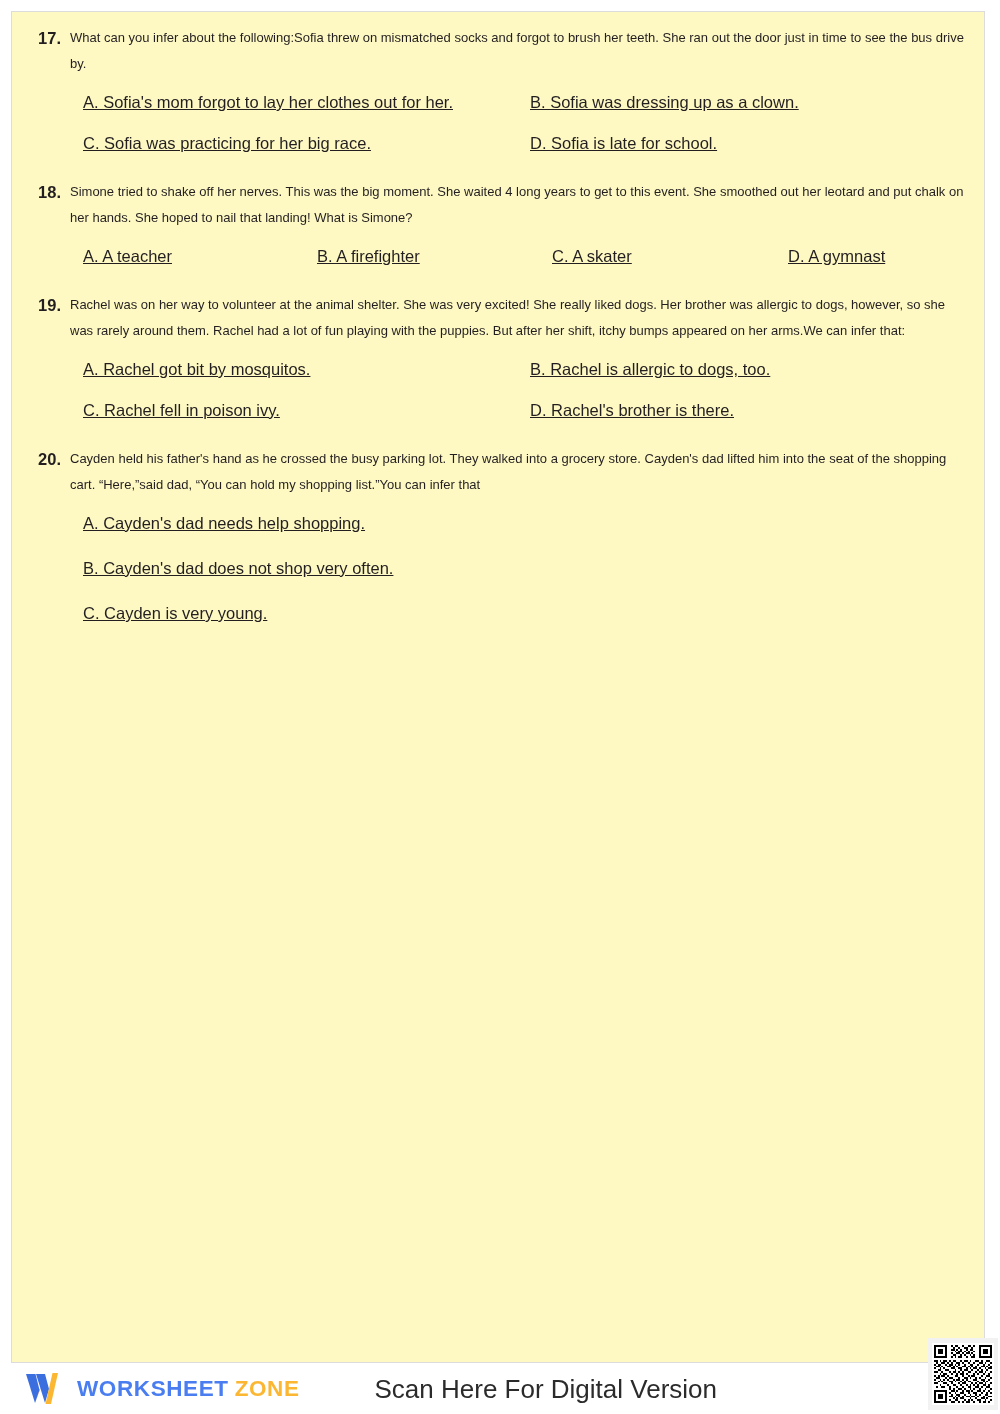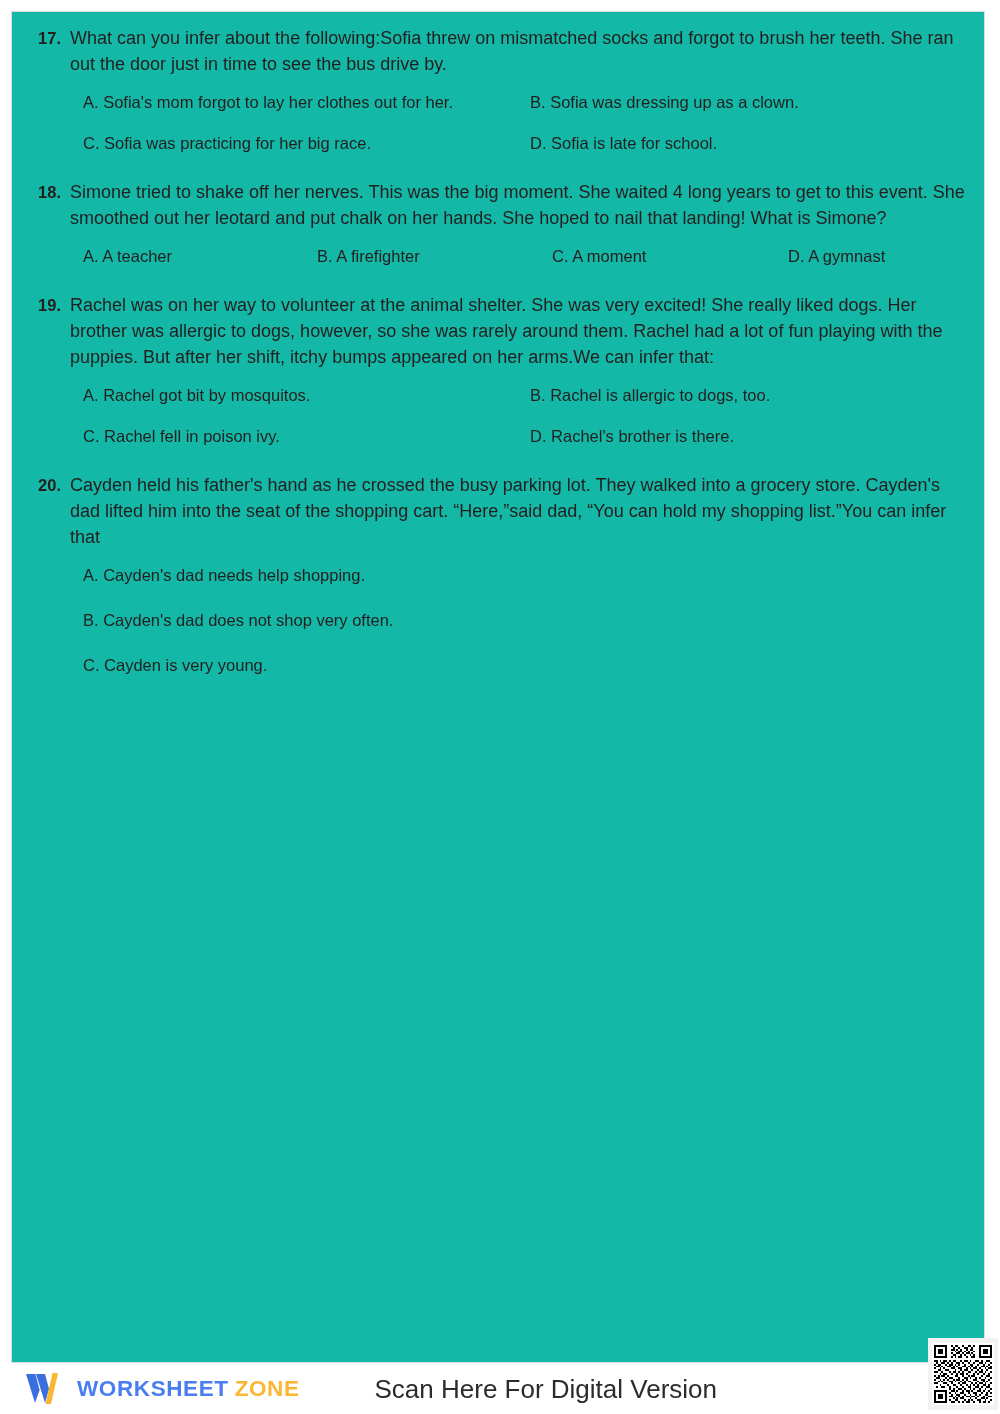--- a/index.html
+++ b/index.html
@@ -17,21 +17,21 @@
   }
 
   
   .page-sheet {
     position: absolute;
     left: 11px;
     top: 11px;
     width: 974px;
     height: 1352px;
     border: 1px solid #dcdcdc;
-    background: #14b8a6;
+    background: #fef9c3;
     box-sizing: border-box;
   }
 
   .questions {
     position: absolute;
     left: 13px;
     top: 13px;
     width: 942px;
   }
 
@@ -46,21 +46,21 @@
     left: 0;
     top: 0;
     width: 36px;
     text-align: right;
     font-size: 16.5px;
     font-weight: bold;
     line-height: 26px;
     color: #231f20;
   }
   .q-stem {
-    font-size: 18px;
+    font-size: 13px;
     line-height: 26px;
     color: #231f20;
     text-align: left;
   }
 
   
   .options {
     margin-top: 14px;
   }
   .options.cols-2 {
@@ -83,20 +83,21 @@
     margin-bottom: 22px;
   }
   .options.cols-1 .option:last-child {
     margin-bottom: 0;
   }
   .option {
     font-size: 16.5px;
     line-height: 23px;
     color: #231f20;
     padding-left: 13px;
+    text-decoration: underline;
   }
 
   
   .footer {
     position: absolute;
     left: 0;
     top: 1364px;
     width: 792px;
     height: 50px;
     text-decoration: underline;
@@ -163,21 +164,21 @@
           <div class="option">C. Sofia was practicing for her big race.</div>
           <div class="option">D. Sofia is late for school.</div>
         </div>
       </div>
       <div class="question">
         <div class="q-number">18.</div>
         <div class="q-stem">Simone tried to shake off her nerves. This was the big moment. She waited 4 long years to get to this event. She smoothed out her leotard and put chalk on her hands. She hoped to nail that landing! What is Simone?</div>
         <div class="options cols-4">
           <div class="option">A. A teacher</div>
           <div class="option">B. A firefighter</div>
-          <div class="option">C. A moment</div>
+          <div class="option">C. A skater</div>
           <div class="option">D. A gymnast</div>
         </div>
       </div>
       <div class="question">
         <div class="q-number">19.</div>
         <div class="q-stem">Rachel was on her way to volunteer at the animal shelter. She was very excited! She really liked dogs. Her brother was allergic to dogs, however, so she was rarely around them. Rachel had a lot of fun playing with the puppies. But after her shift, itchy bumps appeared on her arms.We can infer that:</div>
         <div class="options cols-2">
           <div class="option">A. Rachel got bit by mosquitos.</div>
           <div class="option">B. Rachel is allergic to dogs, too.</div>
           <div class="option">C. Rachel fell in poison ivy.</div>

